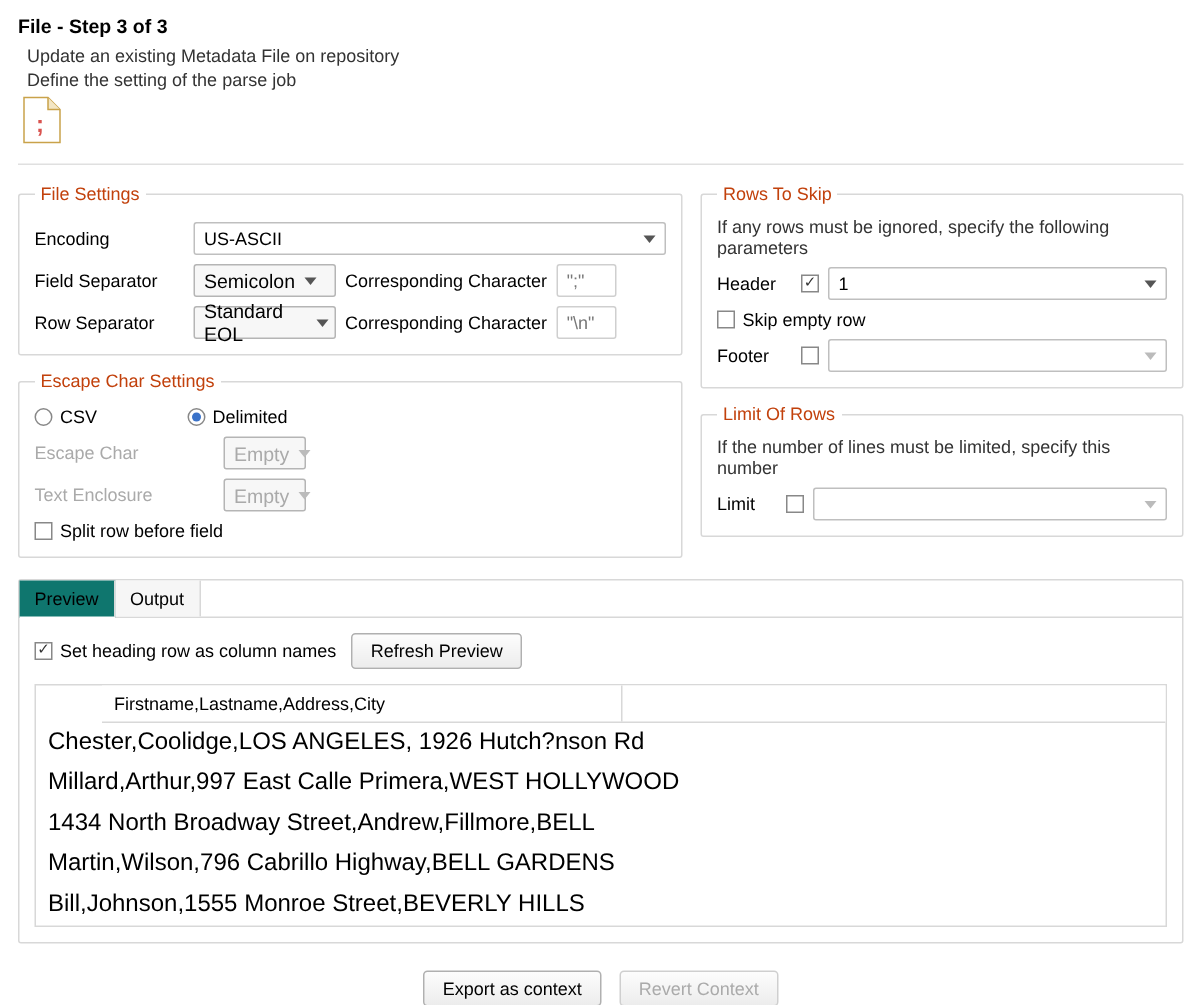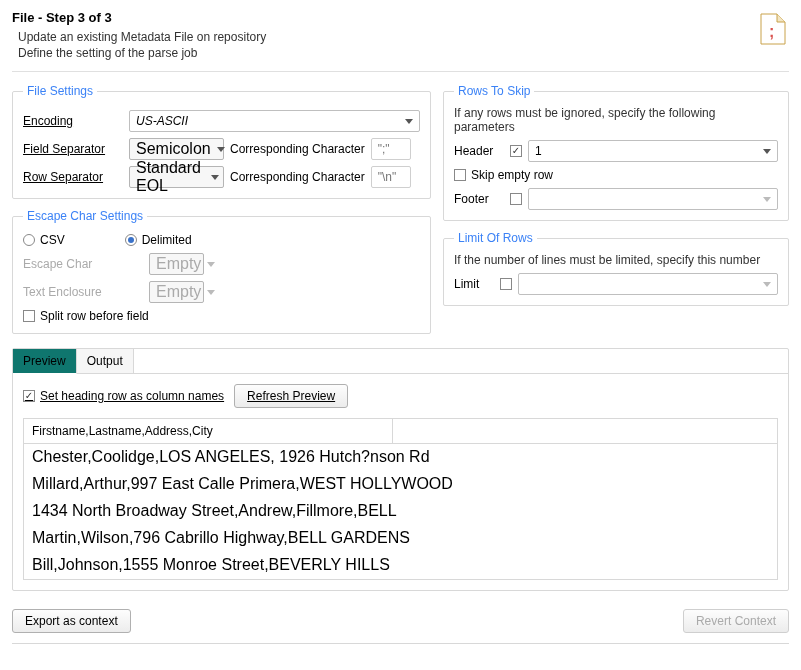--- a/index.html
+++ b/index.html
@@ -9,20 +9,21 @@
     font-family: "Segoe UI", Tahoma, Arial, sans-serif;
     font-size: 12px;
     background: #ffffff;
     color: #000;
     width: 801px;
   }
   .header-row {
     display: flex;
     justify-content: space-between;
     align-items: flex-start;
+    flex-direction: column;
   }
   .header-left { flex: 1; }
   .title { font-weight: bold; font-size: 13px; margin-bottom: 4px; }
   .subtitle { font-size: 12px; color: #333; padding-left: 6px; line-height: 1.35; }
   .header-icon {
     width: 32px; height: 38px;
     display: flex; align-items: center; justify-content: center;
   }
   .header-icon svg { width: 28px; height: 34px; }
   .divider { height: 1px; background: #e0e0e0; margin: 10px 0 12px 0; }
@@ -34,42 +35,42 @@
   .grid-top > .col { flex: 1; }
 
   fieldset {
     border: 1px solid #d8d8d8;
     border-radius: 2px;
     padding: 6px 10px 10px 10px;
     margin: 0 0 10px 0;
   }
   legend {
     font-size: 12px;
-    color: #3b82f6;
+    color: #c2410c;
     padding: 0 4px;
   }
   .form-row {
     display: flex;
     align-items: center;
     gap: 6px;
     margin-top: 6px;
   }
   .form-row label.lbl { width: 90px; }
-  .form-row label.lbl-wide { width: 100px; text-decoration: underline; }
+  .form-row label.lbl-wide { width: 100px; }
 
   .select-like {
     display: inline-flex;
     align-items: center;
     justify-content: flex-start;
     border: 1px solid #b5b5b5;
     background: #f7f7f7;
     height: 22px;
     padding: 0 4px 0 6px;
     border-radius: 2px;
-    font-size: 16px;
+    font-size: 13px;
     min-width: 0;
   }
   .select-like .caret,
   .combo .caret {
     width: 0; height: 0;
     border-left: 4px solid transparent;
     border-right: 4px solid transparent;
     border-top: 5px solid #555;
     margin-left: 6px;
   }
@@ -78,21 +79,21 @@
     align-items: center;
     justify-content: space-between;
     border: 1px solid #bfbfbf;
     background: #ffffff;
     height: 22px;
     padding: 0 6px;
     border-radius: 2px;
     font-size: 12px;
     min-width: 0;
   }
-  .combo.big { width: 291px; font-style: italic; }
+  .combo.big { width: 315px; }
   .select-like.small { width: 95px; }
   .select-like.tiny { width: 55px; }
   .disabled { color: #aaa; }
   .disabled .caret { border-top-color: #bbb; }
   .txt {
     border: 1px solid #cfcfcf;
     background: #fff;
     height: 22px;
     padding: 0 6px;
     font-size: 12px;
@@ -144,21 +145,21 @@
   }
   .tab.active {
     background: #0f766e;
     border-bottom: 1px solid #ffffff;
     margin-bottom: -1px;
   }
   .tab-body {
     padding: 10px;
   }
   .preview-controls {
-    display: flex; align-items: center; gap: 10px; margin-bottom: 10px; text-decoration: underline;
+    display: flex; align-items: center; gap: 10px; margin-bottom: 10px;
   }
   .btn {
     border: 1px solid #b0b0b0;
     background: linear-gradient(#fdfdfd,#ececec);
     border-radius: 3px;
     padding: 4px 12px;
     font-size: 12px;
     height: 24px;
     display: inline-flex;
     align-items: center;
@@ -175,39 +176,40 @@
   }
 
   .preview-table-wrap {
     border: 1px solid #d8d8d8;
     width: 100%;
   }
   .preview-header-row {
     display: flex;
     border-bottom: 1px solid #d8d8d8;
     background: #fff;
+    margin-left: 44px;
   }
   .preview-header-row .phcell {
     padding: 5px 8px;
     font-size: 12px;
   }
   .preview-header-row .phcell:first-child {
     width: 49%;
     border-right: 1px solid #d8d8d8;
   }
   .preview-header-row .phcell:last-child { flex: 1; }
   .preview-body .prow {
     padding: 4px 8px;
     font-size: 16px;
     border-bottom: 1px solid transparent;
   }
 
   .context-row {
     display: flex;
-    justify-content: space-between;
+    justify-content: center;
     gap: 12px;
     margin: 18px 0 10px 0;
   }
 
   .bottom-bar {
     border-top: 1px solid #d8d8d8;
     padding-top: 28px;
     margin-top: 10px;
     display: flex;
     justify-content: flex-end;

